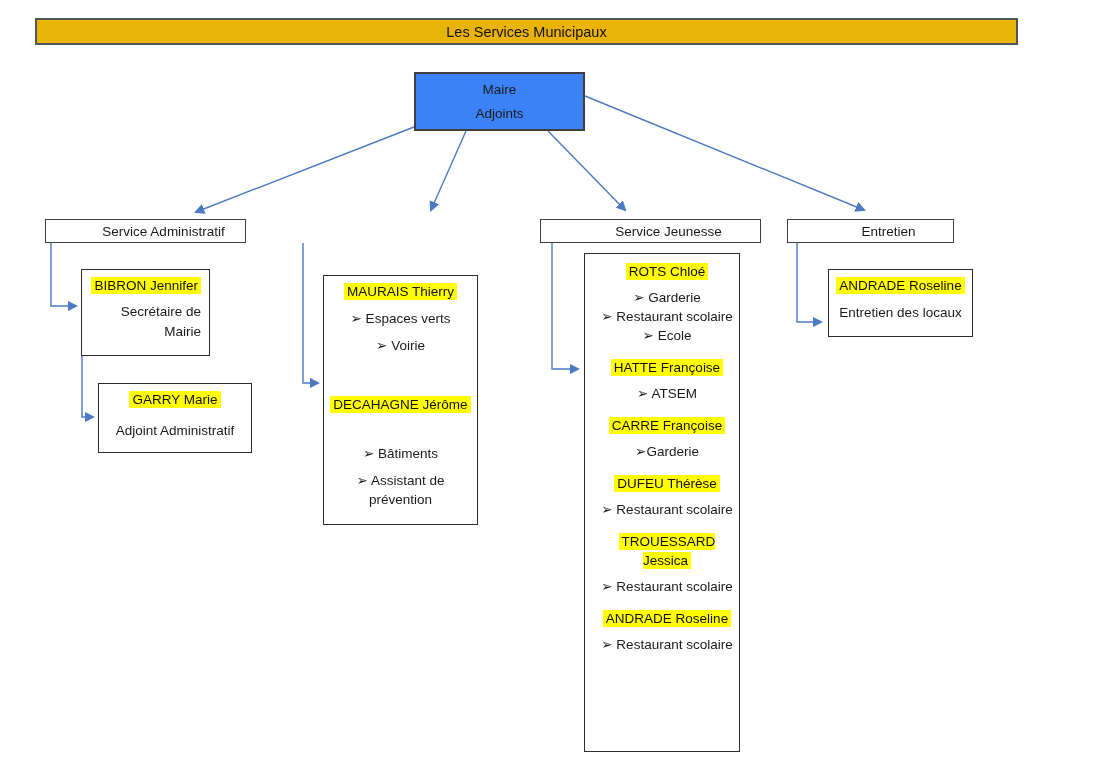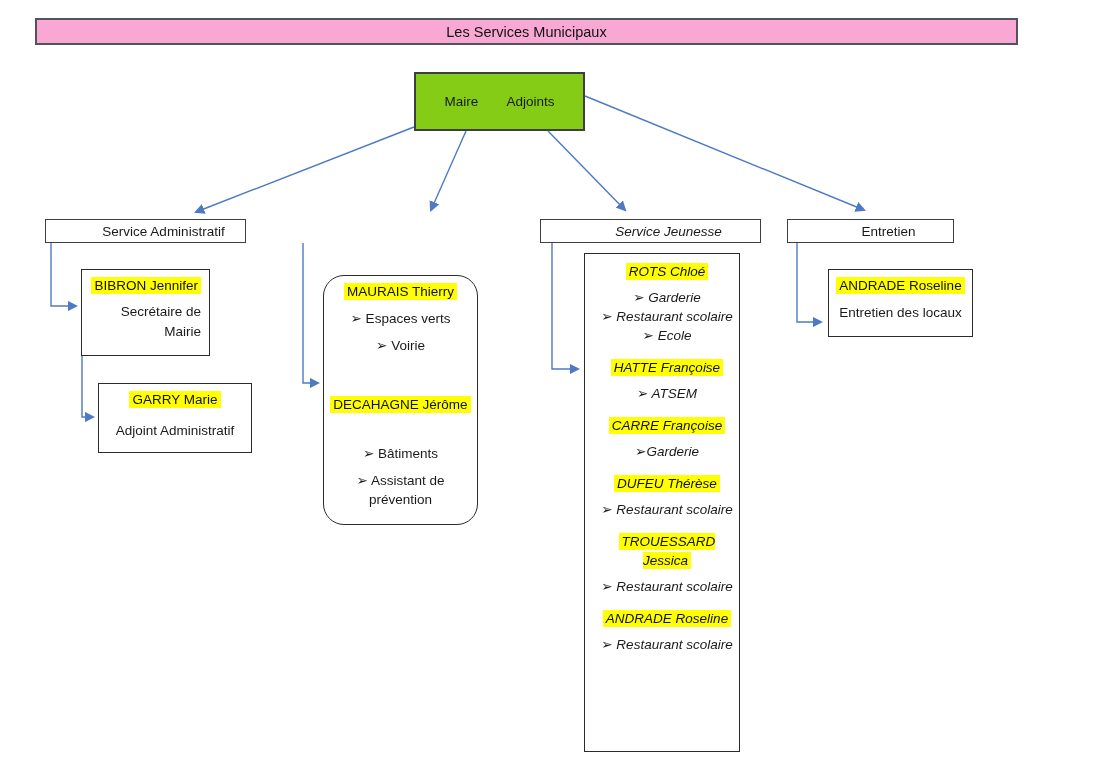--- a/index.html
+++ b/index.html
@@ -2,46 +2,46 @@
 <html><head>
 <meta charset="utf-8">
 <style>
   html,body{margin:0;padding:0;background:#ffffff;}
   .canvas{
     position:relative;width:1100px;height:777px;background:#ffffff;
     font-family:"Liberation Sans","DejaVu Sans",sans-serif;color:#1a1a1a;overflow:hidden;
   }
   .title-bar{
     position:absolute;left:35px;top:18px;width:983px;height:27px;
-    background:#f9a8d4;border:2px solid #50555c;box-sizing:border-box;
+    background:#eab308;border:2px solid #50555c;box-sizing:border-box;
     display:flex;align-items:center;justify-content:center;
     font-size:14.5px;color:#111;
   }
   .root-box{
     position:absolute;left:414px;top:72px;width:171px;height:59px;
-    background:#84cc16;border:2px solid #3f3f3f;box-sizing:border-box;
-    display:flex;flex-direction:row;justify-content:space-evenly;align-items:center;
+    background:#3b82f6;border:2px solid #3f3f3f;box-sizing:border-box;
+    display:flex;flex-direction:column;justify-content:space-evenly;align-items:center;
     font-size:13.5px;text-align:center;
   }
   .header-box{
     position:absolute;height:24px;background:#fff;border:1.5px solid #3f3f3f;box-sizing:border-box;
     display:flex;align-items:center;justify-content:center;font-size:13.5px;padding-left:36px;
   }
   #hdr-admin{left:45px;top:219px;width:201px;}
   #hdr-tech{left:294px;top:219px;width:212px;}
-  #hdr-jeun{left:540px;top:219px;width:221px;font-style:italic;}
+  #hdr-jeun{left:540px;top:219px;width:221px;}
   #hdr-entr{left:787px;top:219px;width:167px;}
   .content-box{
     position:absolute;background:#fff;border:1.5px solid #2b2b2b;box-sizing:border-box;
     text-align:center;font-size:13.5px;
   }
   #box-bibron{left:81px;top:269px;width:129px;height:87px;padding:6px 8px 0 8px;text-align:right;}
   #box-garry{left:98px;top:383px;width:154px;height:70px;padding:6px 6px 12px 6px;}
-  #box-technique{left:323px;top:275px;width:155px;height:250px;padding:6px 4px 8px 4px;border-radius:21px;}
-  #box-jeunesse{left:584px;top:253px;width:156px;height:499px;padding:8px 2px 0 12px;font-style:italic;}
+  #box-technique{left:323px;top:275px;width:155px;height:250px;padding:6px 4px 8px 4px;}
+  #box-jeunesse{left:584px;top:253px;width:156px;height:499px;padding:8px 2px 0 12px;}
   #box-entretien{left:828px;top:269px;width:145px;height:68px;padding:6px 4px 0 4px;}
   .nameline{margin:0 0 7px 0;line-height:19px;}
   .hl{background:#ffff00;padding:1px 3px;color:#111;}
   .line{line-height:19px;margin:0;}
   
   #box-bibron .line{line-height:20px;}
   #box-garry .nameline{margin-bottom:12px;}
   #box-technique .line{margin:8px 0;}
   #box-technique .entry:nth-child(2){margin-top:32px;}
   #box-technique .entry:nth-child(2) .nameline{margin-bottom:30px;margin-top:40px;}

